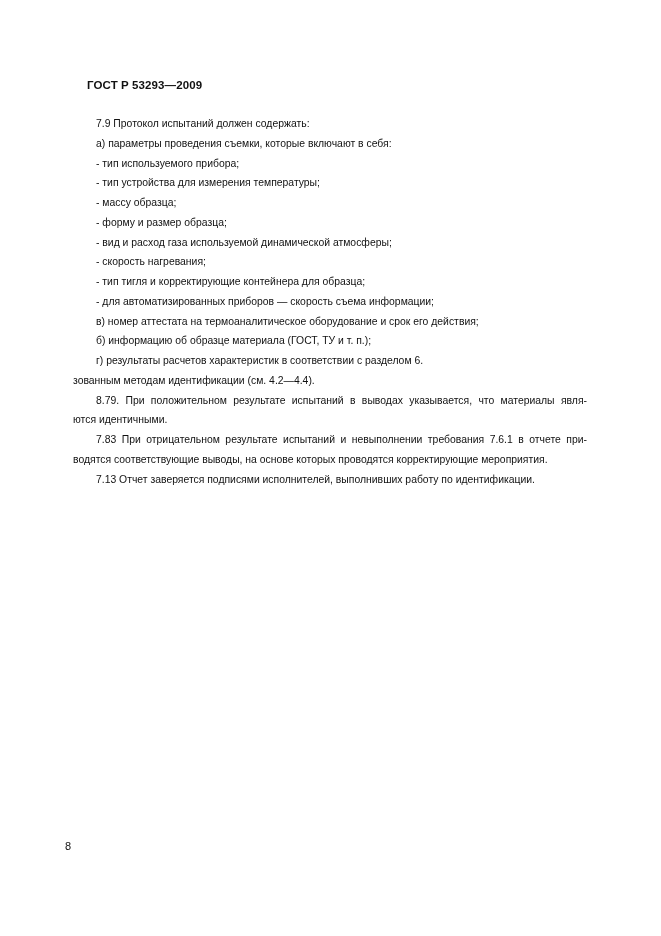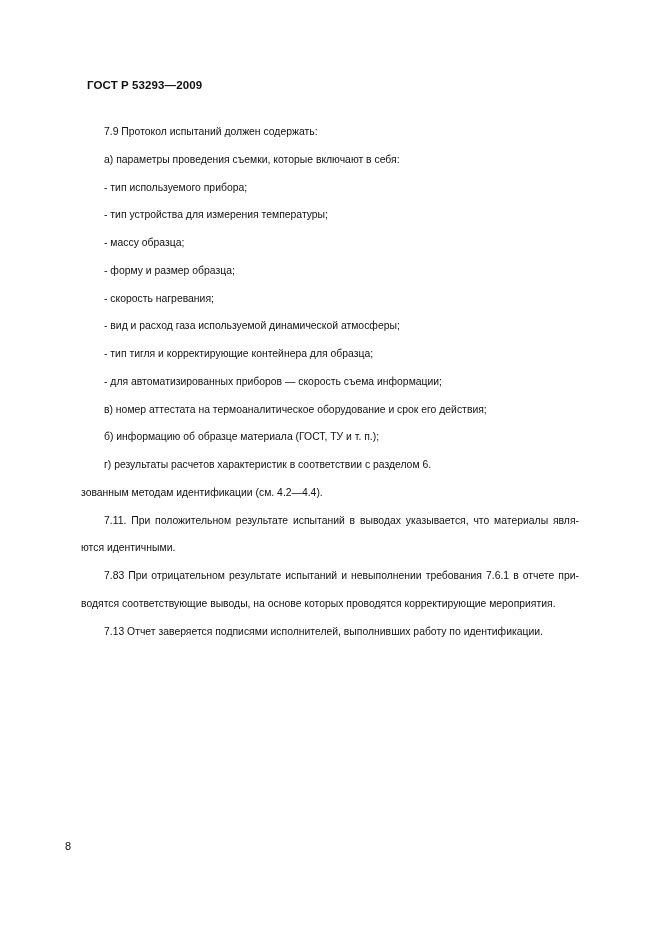--- a/index.html
+++ b/index.html
@@ -1,48 +1,48 @@
 <!DOCTYPE html>
 <html><head>
 <meta charset="utf-8">
 <style>
   html, body { margin: 0; padding: 0; background: #ffffff; }
   body { width: 661px; height: 936px; position: relative; overflow: hidden;
          font-family: "Liberation Sans", sans-serif; color: #111; }
   .header { position: absolute; left: 65px; top: 79px; font-size: 11.5px; font-weight: bold; letter-spacing: 0.1px; margin-left: 22px; }
   .body { position: absolute; left: 65px; top: 110px; width: 530px; font-size: 10.4px; line-height: 11.75px; }
-  .p { margin: 16px; text-align: justify; text-align-last: left; }
+  .p { margin: 8px; text-align: justify; text-align-last: left; }
   .ind { text-indent: 23px; }
   .page-num { position: absolute; left: 65px; top: 840px; font-size: 11px; }
 </style>
 </head>
 <body>
 
 <div class="header">ГОСТ Р 53293—2009</div>
 
 <div class="body">
   <p class="p ind">7.9 Протокол испытаний должен содержать:</p>
   <p class="p ind">а) параметры проведения съемки, которые включают в себя:</p>
   <p class="p ind">- тип используемого прибора;</p>
   <p class="p ind">- тип устройства для измерения температуры;</p>
   <p class="p ind">- массу образца;</p>
   <p class="p ind">- форму и размер образца;</p>
+  <p class="p ind">- вид и расход газа используемой динамической атмосферы;</p>
   <p class="p ind">- скорость нагревания;</p>
-  <p class="p ind">- вид и расход газа используемой динамической атмосферы;</p>
   <p class="p ind">- тип тигля и корректирующие контейнера для образца;</p>
   <p class="p ind">- для автоматизированных приборов — скорость съема информации;</p>
   <p class="p ind">в) номер аттестата на термоаналитическое оборудование и срок его действия;</p>
   <p class="p ind">б) информацию об образце материала (ГОСТ, ТУ и т. п.);</p>
   <p class="p ind">г) результаты расчетов характеристик в соответствии с разделом 6.</p>
 
   <div>
     <p class="p">зованным методам идентификации (см. 4.2—4.4).</p>
   </div>
   <div>
-    <p class="p ind" style="text-align-last: justify;">7.11. При положительном результате испытаний в выводах указывается, что материалы явля-</p>
+    <p class="p ind" style="text-align-last: justify;">8.79. При положительном результате испытаний в выводах указывается, что материалы явля-</p>
     <p class="p">ются идентичными.</p>
   </div>
   <div>
     <p class="p ind" style="text-align-last: justify;">7.83 При отрицательном результате испытаний и невыполнении требования 7.6.1 в отчете при-</p>
     <p class="p">водятся соответствующие выводы, на основе которых проводятся корректирующие мероприятия.</p>
   </div>
   <p class="p ind">7.13 Отчет заверяется подписями исполнителей, выполнивших работу по идентификации.</p>
 </div>
 
 <div class="page-num">8</div>

